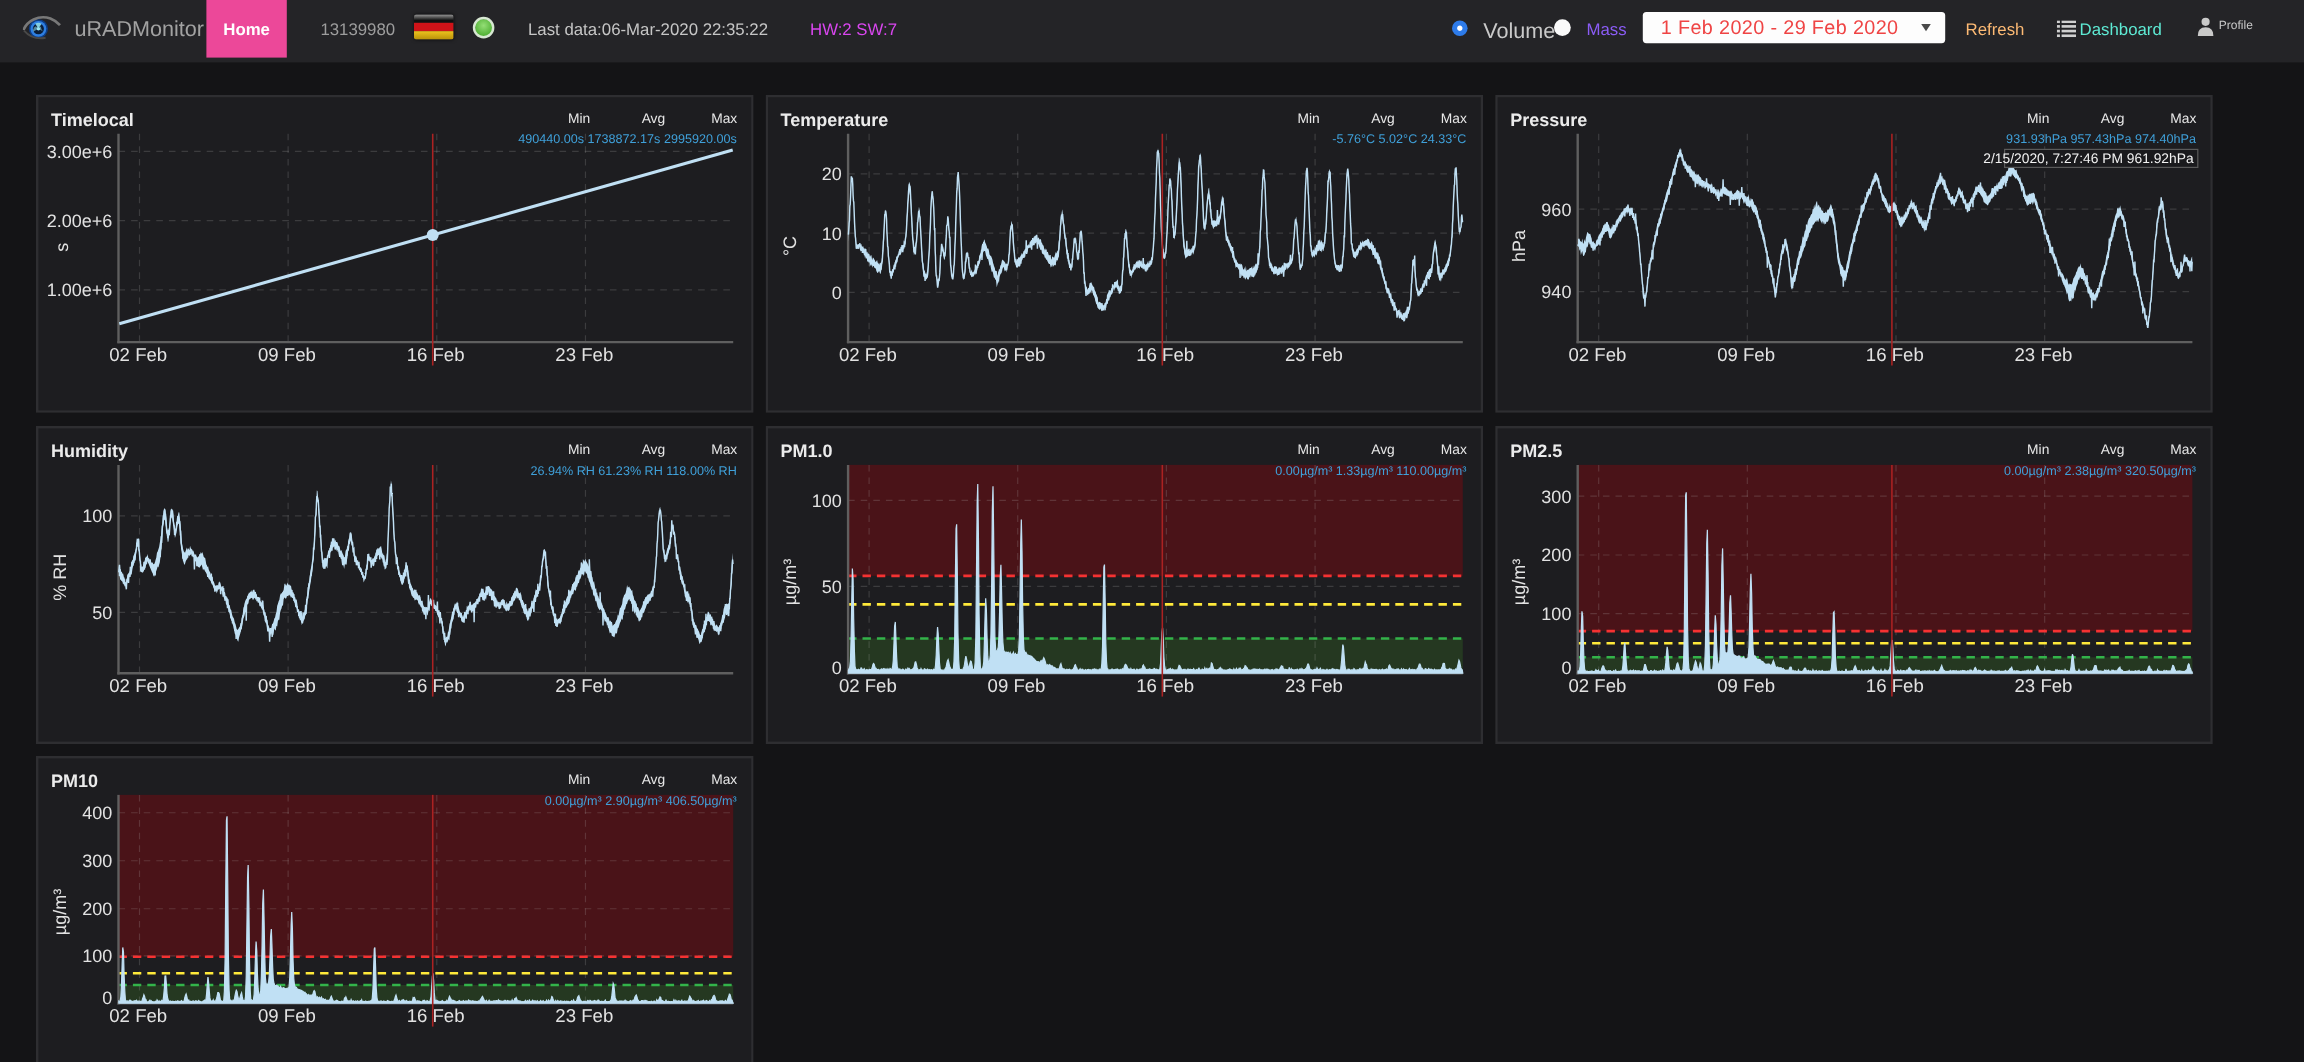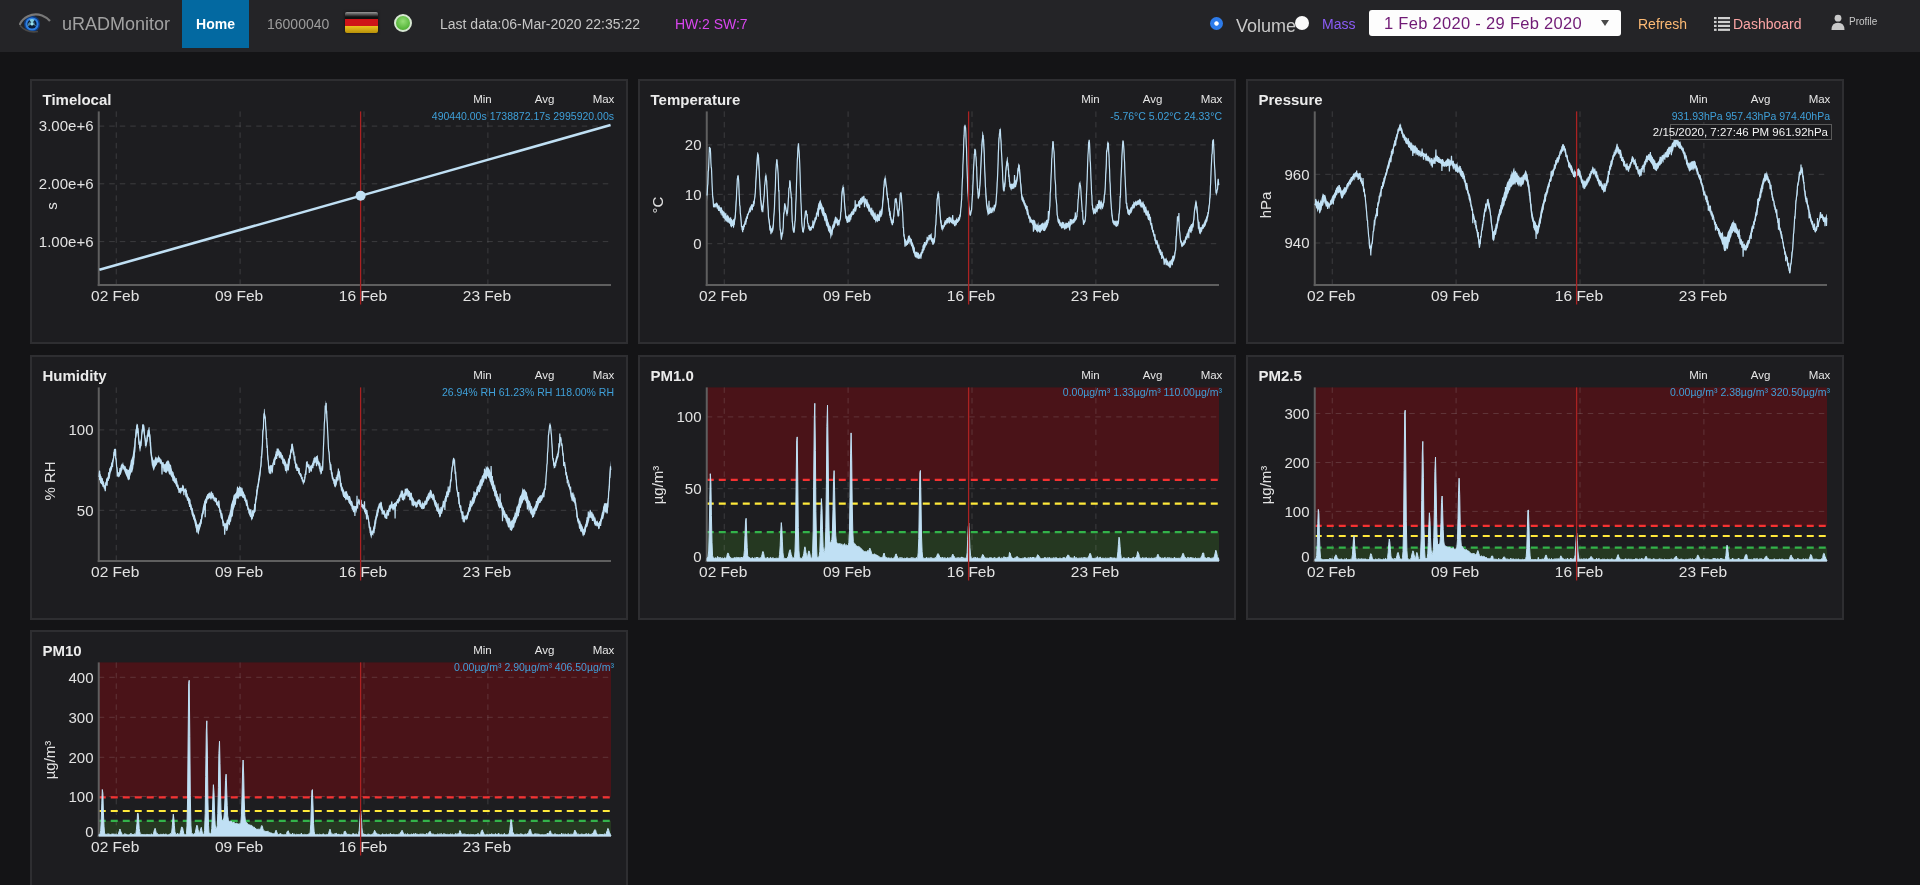--- a/index.html
+++ b/index.html
@@ -14,53 +14,53 @@
     <circle cx="13" cy="15" r="6.6" fill="#2e7fe2"></circle>
     <circle cx="13" cy="15" r="4.6" fill="#0a1d38"></circle>
     <circle cx="13" cy="15" r="1.5" fill="#9fe8f5"></circle>
     <path d="M13 15 L10.4 10.7 A5 5 0 0 1 15.6 10.7 Z" fill="#8fe0f0" opacity="0.9"></path>
     <path d="M13 15 L8.5 17.4 A5 5 0 0 1 10.8 12.8 Z" fill="#8fe0f0" opacity="0.55"></path>
     <path d="M13 15 L17.5 17.4 A5 5 0 0 1 15.2 12.8 Z" fill="#8fe0f0" opacity="0.55"></path>
     <path d="M0.5 16 Q 3 10 9 7.2 Q 16 4 23 6.5 Q 28 8.5 31 12" fill="none" stroke="#787878" stroke-width="2.2"></path>
     <path d="M1 16.5 Q 8 24.5 19 22.5" fill="none" stroke="#484848" stroke-width="1.6"></path>
   </svg>
   <span style="position:absolute;left:62px;top:14px;font-size:18px;color:#a2a2a2">uRADMonitor</span>
-  <div style="position:absolute;left:182px;top:0;width:67px;height:48px;background:#0369a1;color:#fff;font-size:14px;font-weight:bold;text-align:center;line-height:48px">Home</div>
-  <span style="position:absolute;left:267px;top:16px;font-size:14px;color:#9d9d9d">16000040</span>
+  <div style="position:absolute;left:172px;top:0;width:67px;height:48px;background:#ec4899;color:#fff;font-size:14px;font-weight:bold;text-align:center;line-height:48px">Home</div>
+  <span style="position:absolute;left:267px;top:16px;font-size:14px;color:#9d9d9d">13139980</span>
   <div style="position:absolute;left:345px;top:12px;width:33px;height:21px;border-radius:2px;overflow:hidden;box-shadow:0 0 3px rgba(0,0,0,.6)">
     <div style="height:7px;background:linear-gradient(#9a9a9a,#111 70%)"></div>
     <div style="height:7px;background:#cf1318"></div>
     <div style="height:7px;background:linear-gradient(#edc21d,#b8900a)"></div>
   </div>
   <div style="position:absolute;left:394px;top:13.5px;width:14px;height:14px;border-radius:50%;border:2px solid #d7e7d2;background:radial-gradient(circle at 50% 38%,#94de76 0%,#55b439 70%,#4aa62e 100%)"></div>
   <span style="position:absolute;left:440px;top:16px;font-size:14px;color:#c6c6c6">Last data:06-Mar-2020 22:35:22</span>
   <span style="position:absolute;left:675px;top:16px;font-size:14px;color:#d946ef">HW:2 SW:7</span>
 
   <div style="position:absolute;left:1209.5px;top:17px;width:13px;height:13px;border-radius:50%;background:radial-gradient(circle,#fff 0 1.8px,#2d7bea 2.6px 100%)"></div>
   <span style="position:absolute;left:1236px;top:16px;font-size:18px;color:#c9c9c9">Volume</span>
   <div style="position:absolute;left:1295px;top:16px;width:14px;height:14px;border-radius:50%;background:#fafafa"></div>
   <span style="position:absolute;left:1322px;top:16px;font-size:14px;color:#8b5cf6">Mass</span>
   <div style="position:absolute;left:1369px;top:10px;width:252px;height:26px;background:#fdfdfd;border-radius:3px;box-sizing:border-box">
-    <span style="position:absolute;left:15px;top:3.5px;font-size:16.5px;letter-spacing:0.3px;color:#701a75">1 Feb 2020 - 29 Feb 2020</span>
+    <span style="position:absolute;left:15px;top:3.5px;font-size:16.5px;letter-spacing:0.3px;color:#ef4444">1 Feb 2020 - 29 Feb 2020</span>
     <span style="position:absolute;right:12px;top:10px;width:0;height:0;border-left:4.5px solid transparent;border-right:4.5px solid transparent;border-top:6px solid #4a4a4a"></span>
   </div>
   <span style="position:absolute;left:1638px;top:16px;font-size:14px;color:#fdba74">Refresh</span>
   <svg width="16" height="14" viewBox="0 0 16 14" style="position:absolute;left:1714px;top:17px">
     <g fill="#d0d0d0">
       <rect x="0" y="0" width="2.6" height="2.2"></rect>
         <rect x="4" y="0" width="12" height="2.2"></rect>
       <rect x="0" y="3.9" width="2.6" height="2.2"></rect>
         <rect x="4" y="3.9" width="12" height="2.2"></rect>
       <rect x="0" y="7.8" width="2.6" height="2.2"></rect>
         <rect x="4" y="7.8" width="12" height="2.2"></rect>
       <rect x="0" y="11.7" width="2.6" height="2.2"></rect>
         <rect x="4" y="11.7" width="12" height="2.2"></rect>
     </g>
   </svg>
-  <span style="position:absolute;left:1733px;top:16px;font-size:14px;color:#fca5a5">Dashboard</span>
+  <span style="position:absolute;left:1733px;top:16px;font-size:14px;color:#5eead4">Dashboard</span>
   <svg width="16" height="16" viewBox="0 0 16 16" style="position:absolute;left:1830px;top:14px">
     <g fill="#c9c9c9">
       <circle cx="8" cy="4.2" r="3.4"></circle>
       <path d="M1.5 16 Q1.5 8.8 8 8.8 Q14.5 8.8 14.5 16 Z"></path>
     </g>
   </svg>
   <span style="position:absolute;left:1849px;top:16px;font-size:10px;color:#c9c9c9">Profile</span>
 </div>
 
 <svg style="position:absolute;left:30px;top:79px" width="598" height="265" viewBox="0 0 598 265">

